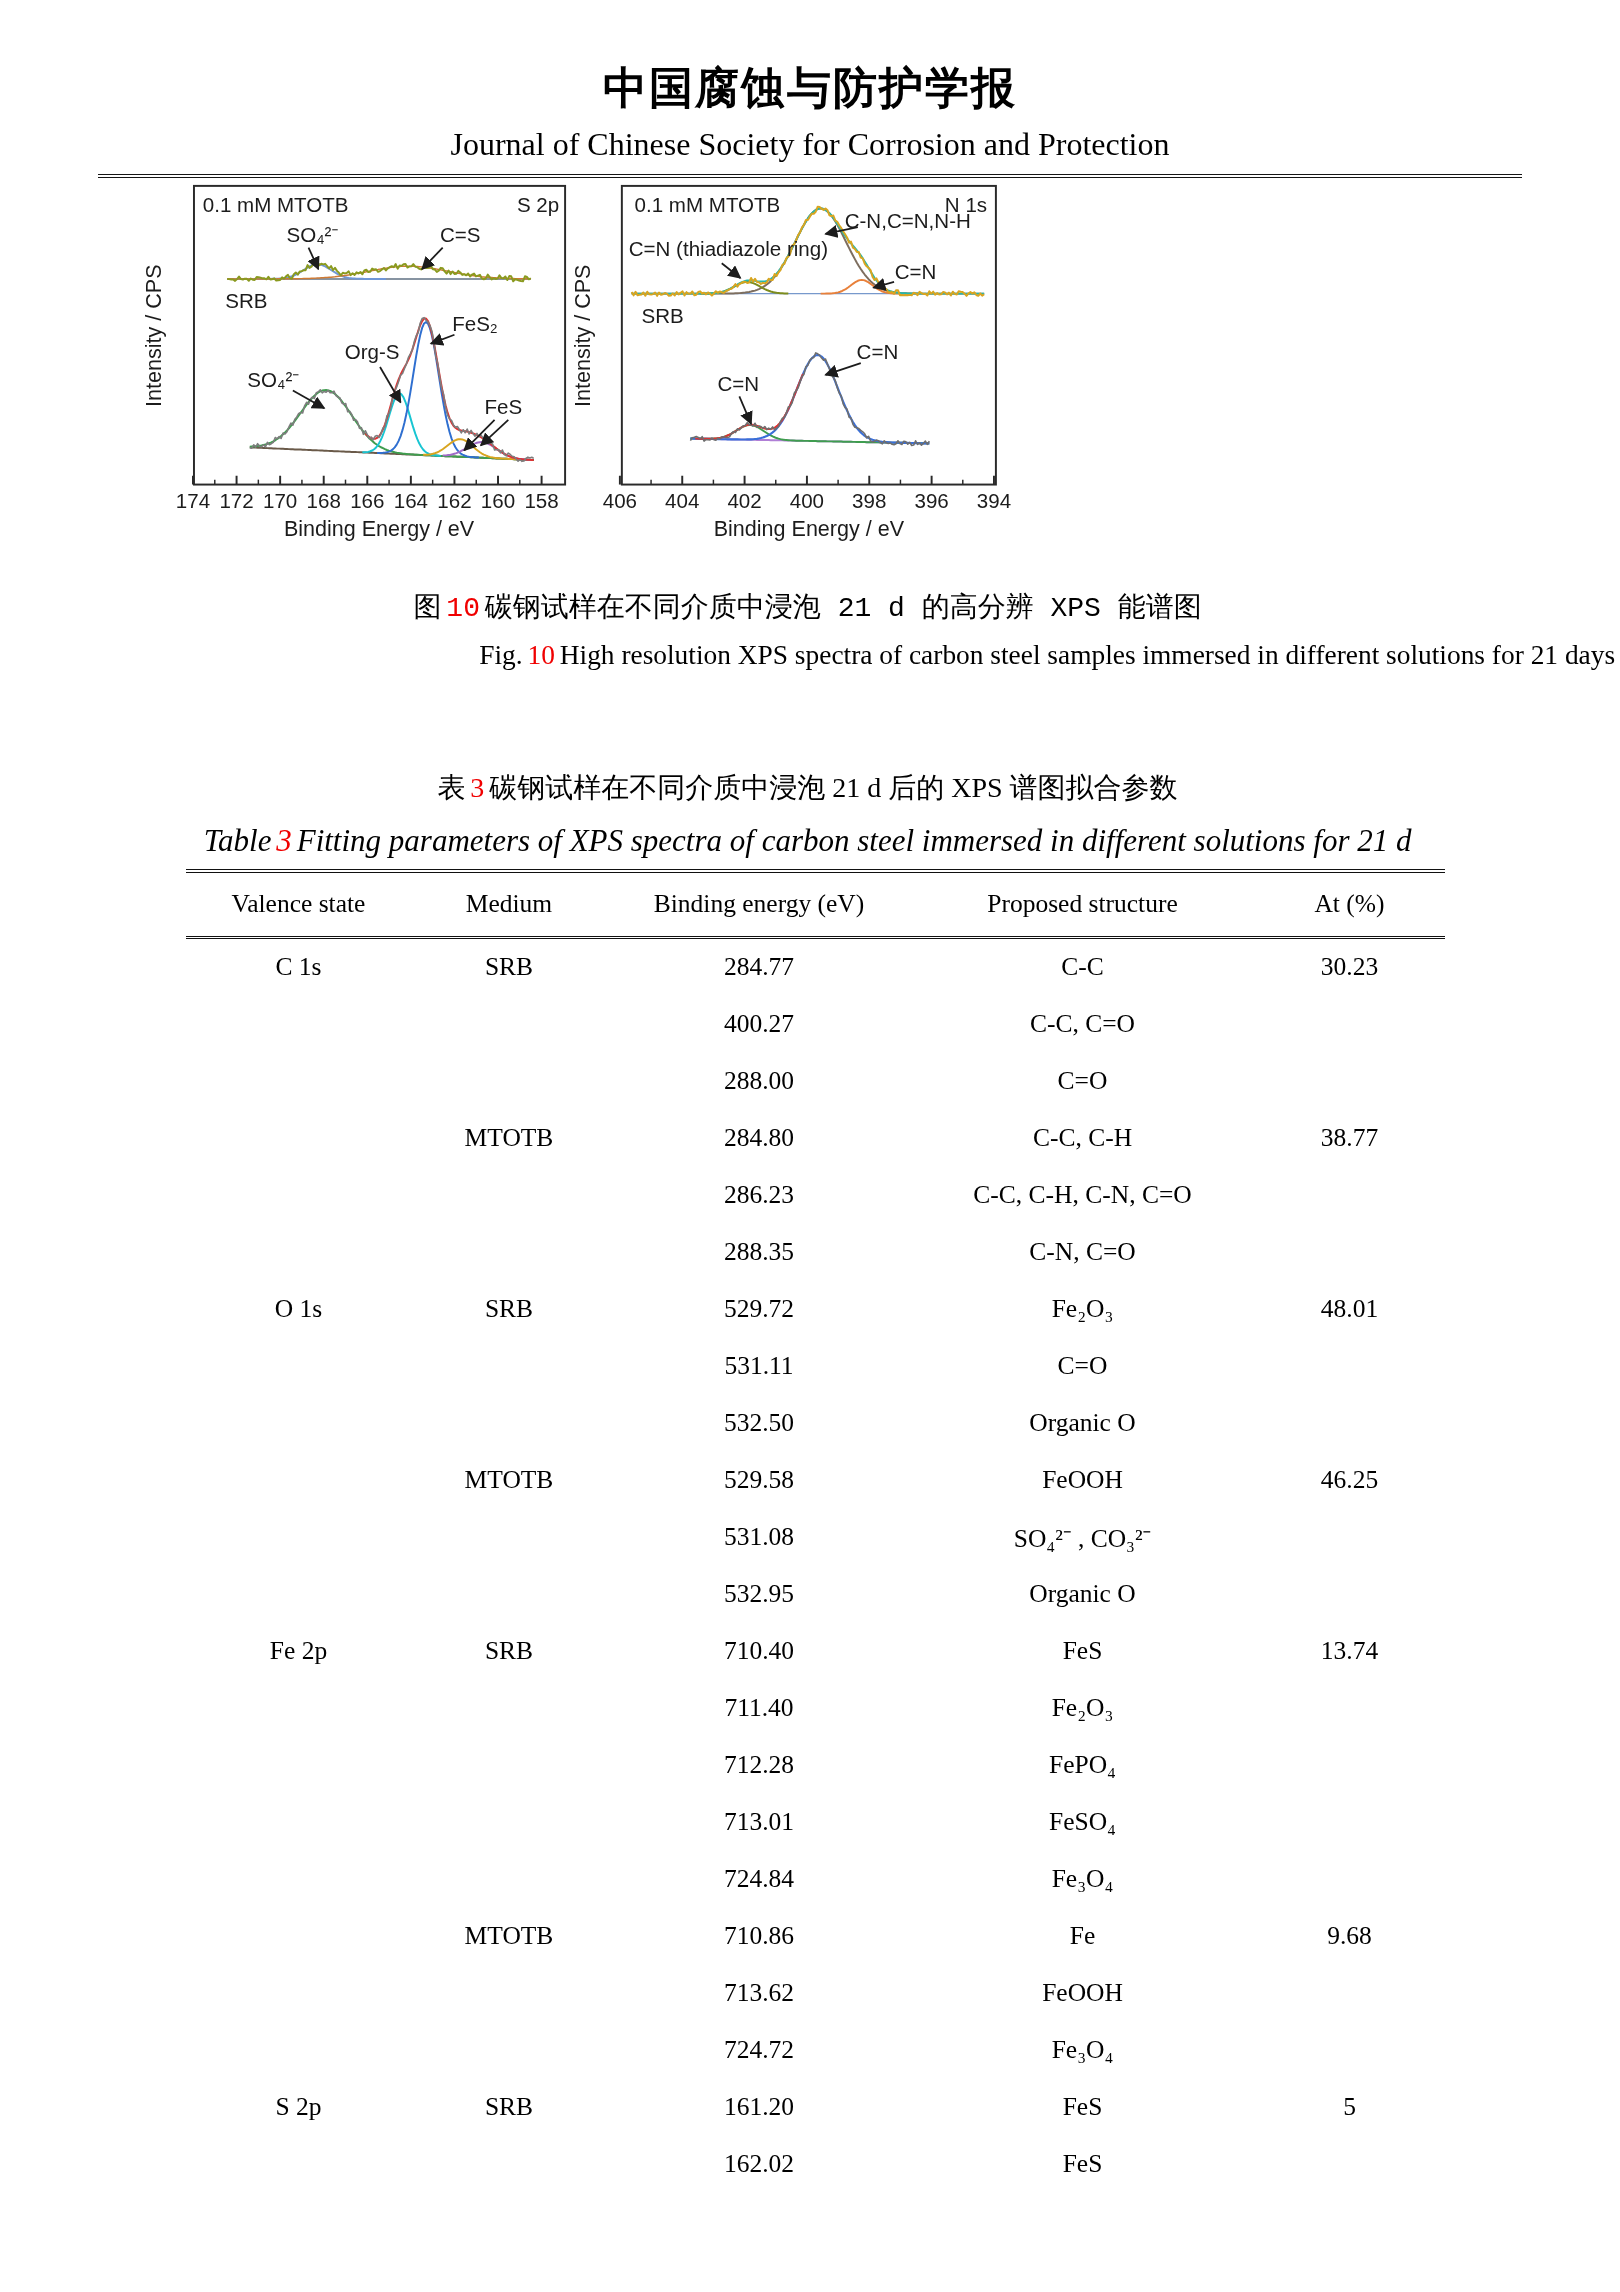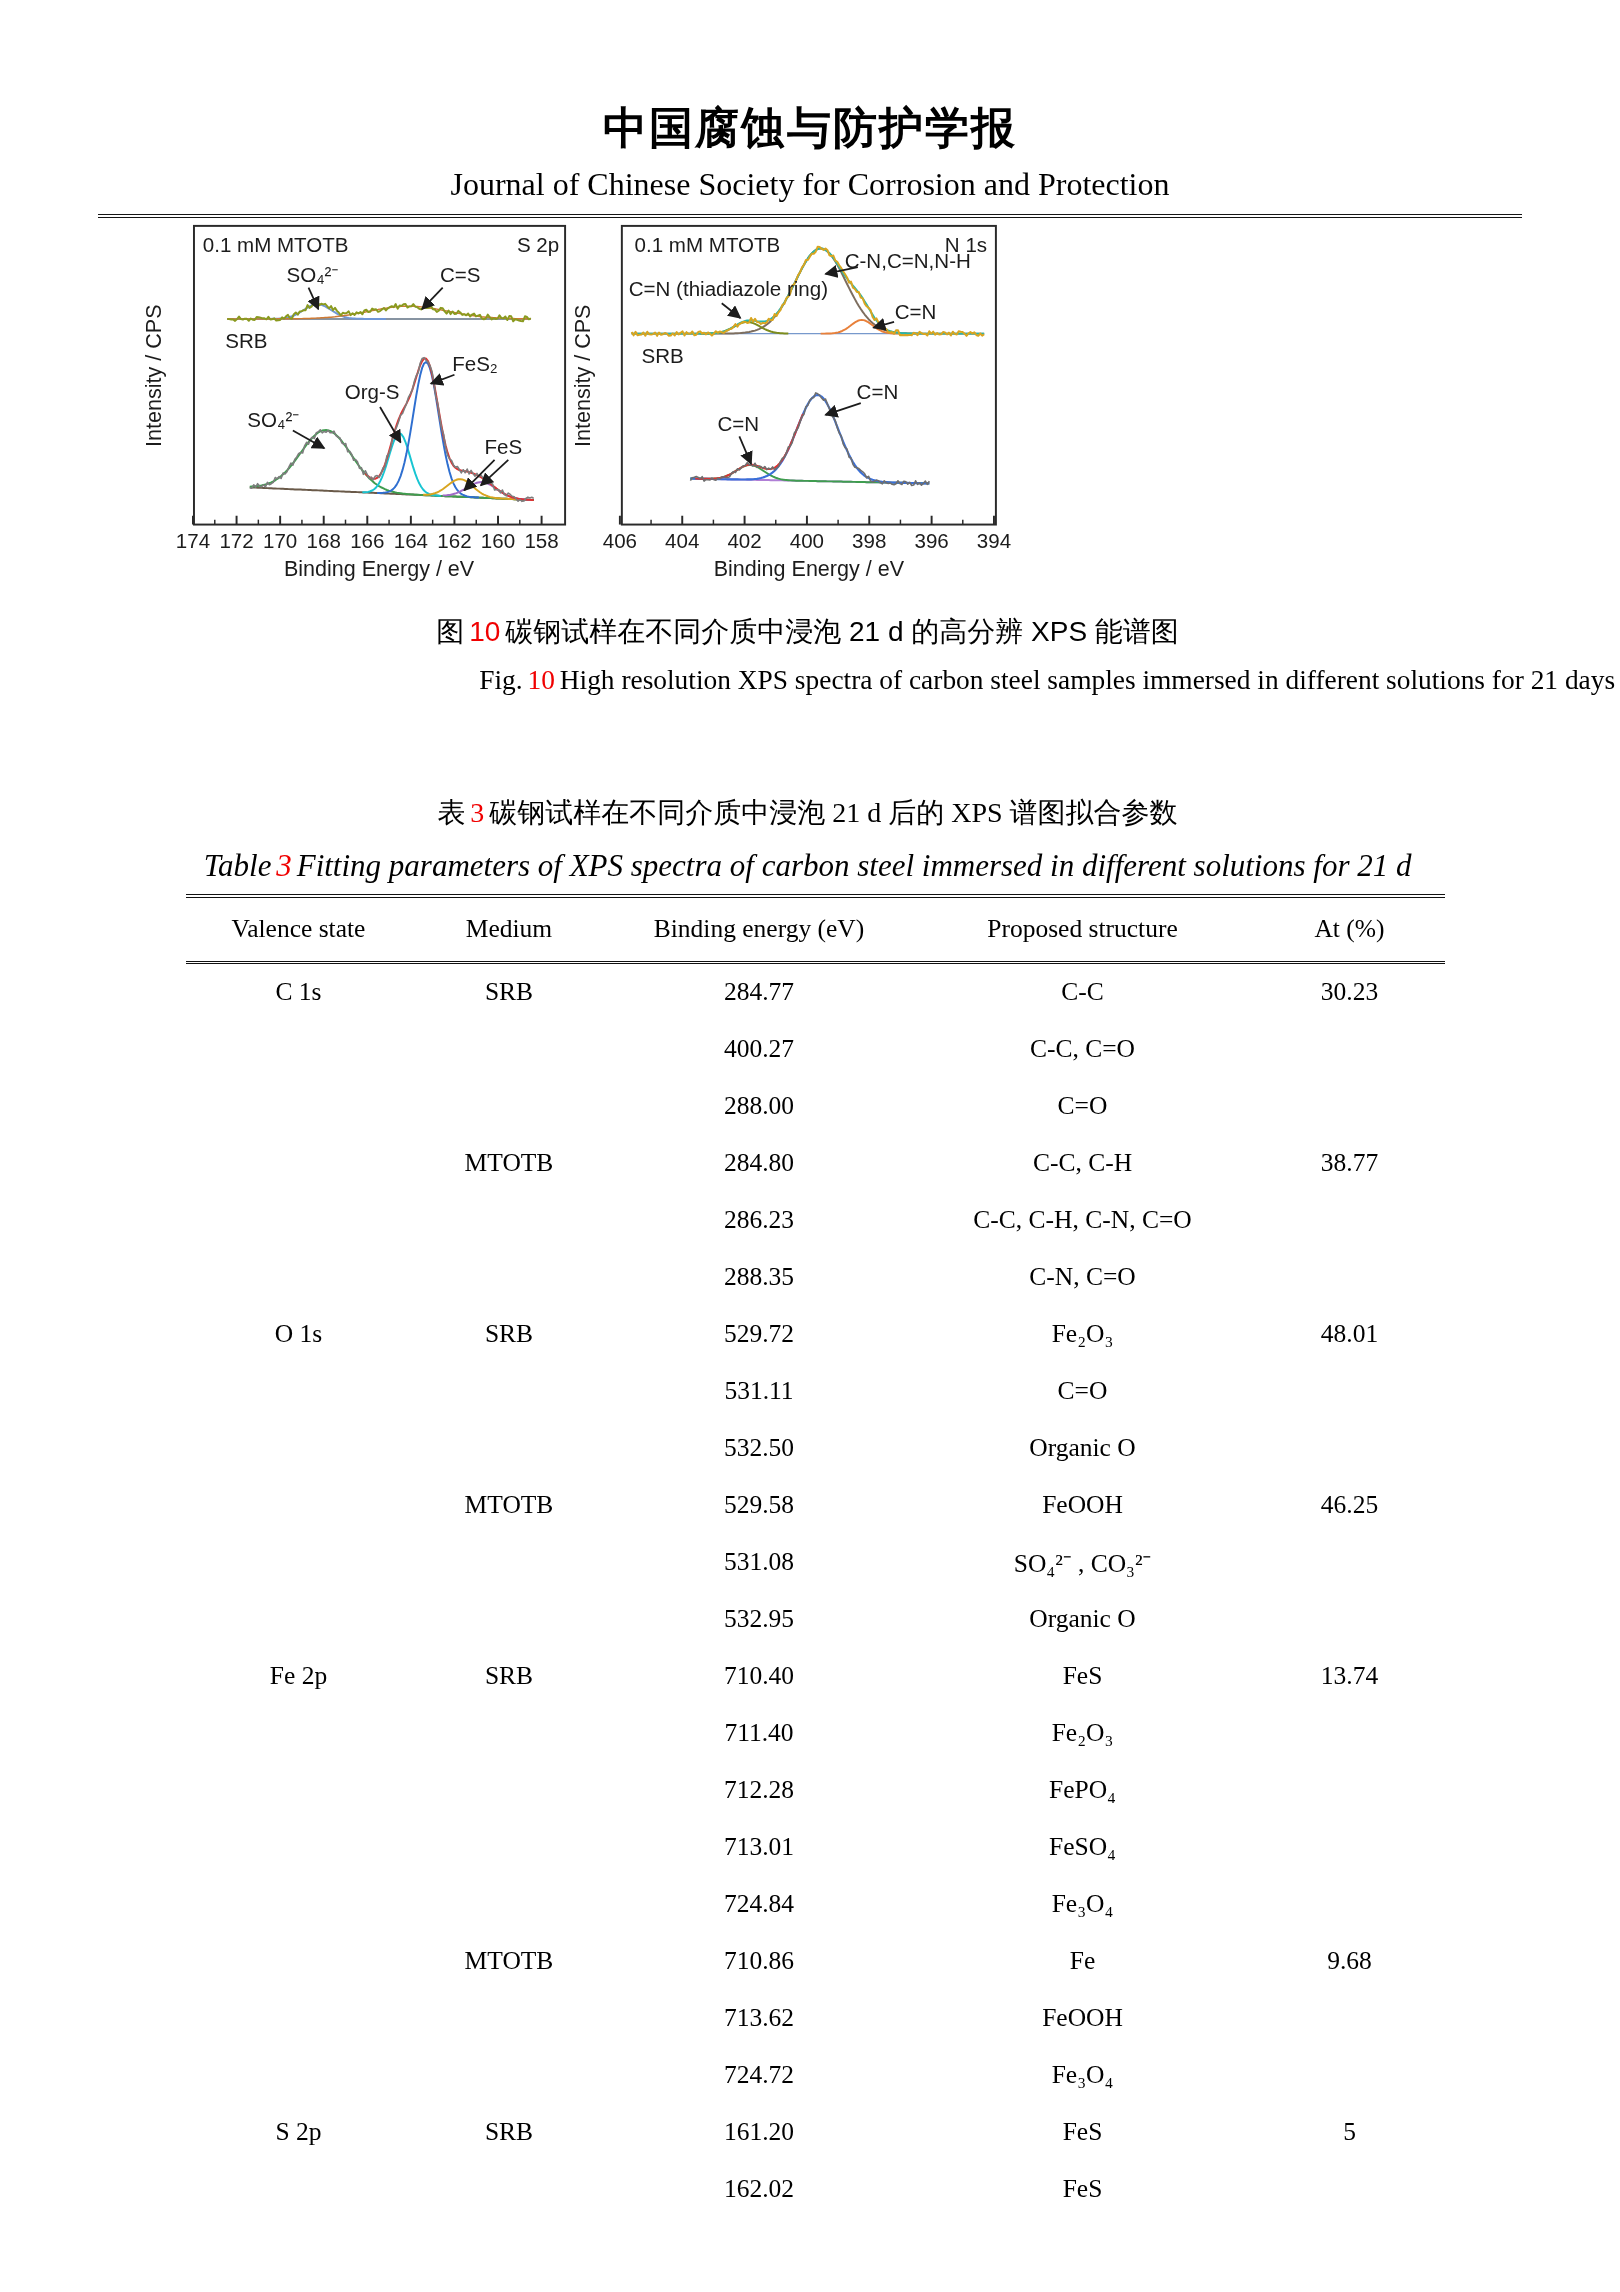--- a/index.html
+++ b/index.html
@@ -1,31 +1,31 @@
 <!DOCTYPE html>
 <html><head>
 <meta charset="utf-8">
 <style>
   html,body{margin:0;padding:0;background:#ffffff;}
   body{width:1620px;height:2293px;position:relative;color:#000;
        font-family:"Liberation Serif", serif;-webkit-font-smoothing:antialiased;}
-  .page{padding-top:102px;}
+  .page{padding-top:62px;}
   .title-zh{text-align:center;font-size:44px;font-weight:bold;margin:0;line-height:1.2;
             font-family:"Liberation Sans", sans-serif;letter-spacing:2px;}
   .title-en{text-align:center;font-size:32px;font-weight:normal;margin:9px 0 0 0;line-height:1.25;}
   .head-rule{border:none;border-top:4.9px double #151515;width:1424px;margin:9.8px 0 0 98px;}
   .figures{position:relative;height:380px;margin-top:3.9px;}
   .figsvg{position:absolute;top:0;}
   #fig-s2p{left:137px;}
   #fig-n1s{left:568px;}
   svg text{font-family:"Liberation Sans", sans-serif;fill:#1c1c1c;}
   .pl{font-size:21px;}
   .ax{font-size:22px;}
   .cap{text-align:center;margin:0;}
-  .fig-cap-zh{font-size:28px;margin-top:12px;font-family:Liberation Sans, sans-serif;}
+  .fig-cap-zh{font-size:28px;margin-top:27px;font-family:Liberation Mono, monospace;}
   .fig-cap-en{font-size:27.4px;margin-top:13.7px;text-align:right;}
   .tab-cap-zh{font-size:28px;margin-top:98px;}
   .tab-cap-en{font-size:31px;margin-top:15.7px;font-style:italic;}
   .red{color:#f00000;}
   .cap span{margin:0 4.9px 0 0;}
   table.fit{border-collapse:collapse;margin:9.8px 0 0 186px;width:1259px;
             border-top:4.9px double #111;}
   table.fit th{border-bottom:3.9px double #111;height:61px;font-weight:normal;
                font-size:25.5px;text-align:center;vertical-align:middle;}
   table.fit td{height:55px;font-size:25.5px;text-align:center;vertical-align:middle;

